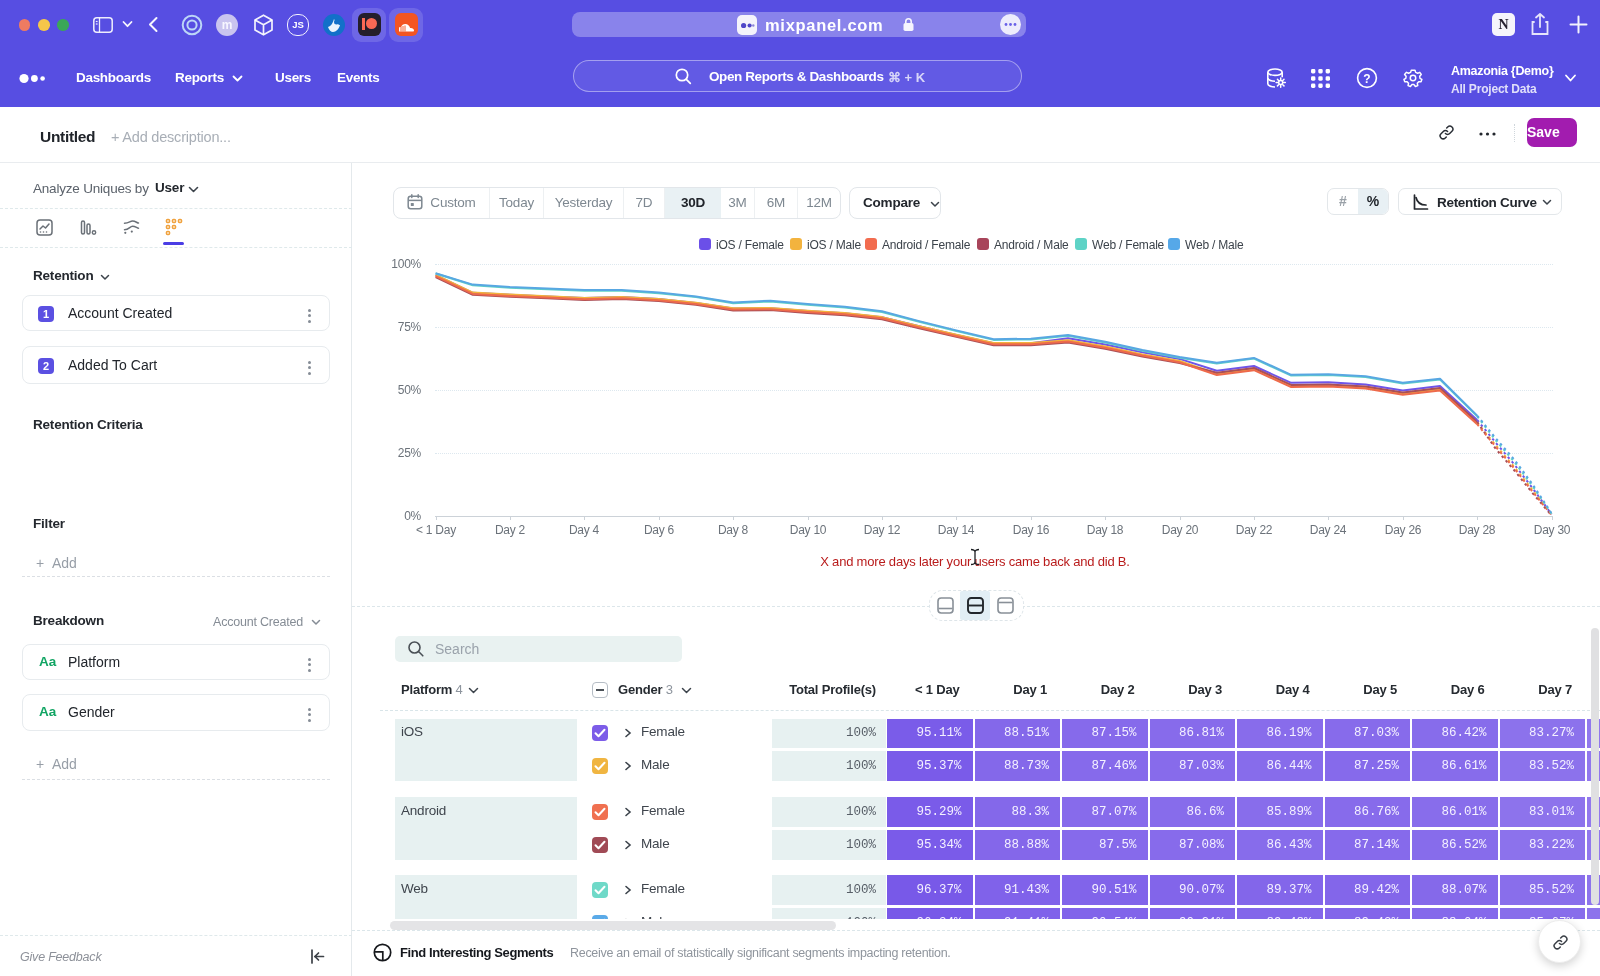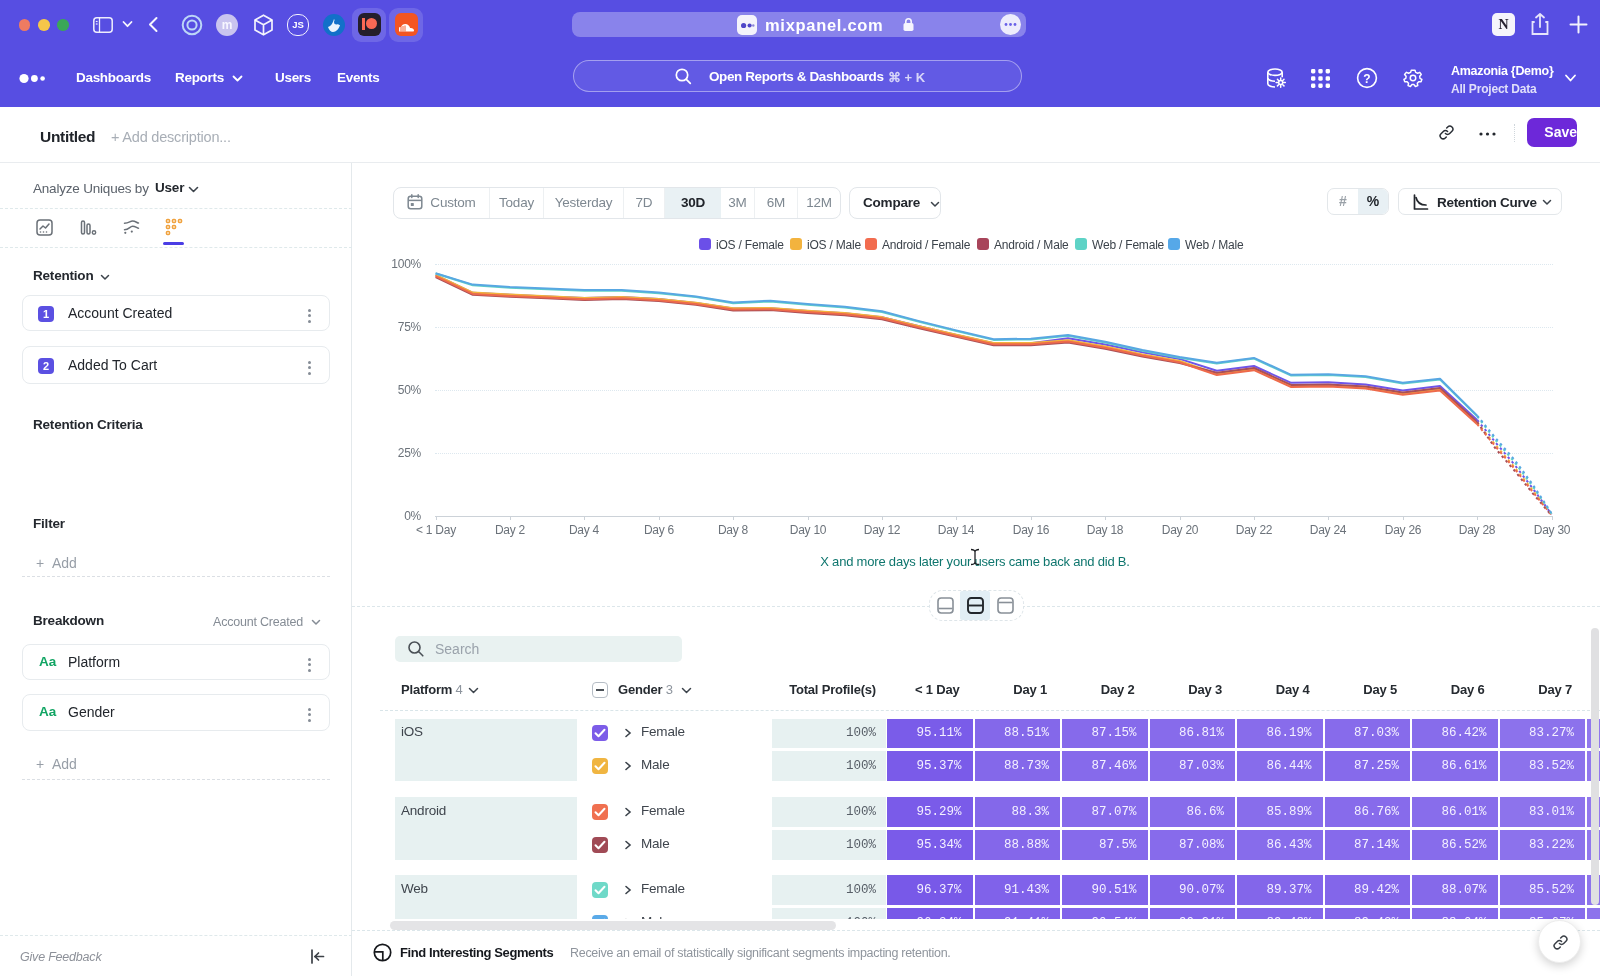--- a/index.html
+++ b/index.html
@@ -16,21 +16,21 @@
 
 .navlink { position:absolute; top:70px; color:#fff; font-size:13.5px; letter-spacing:-.3px; font-weight:700; }
 #mpsearch { position:absolute; left:573px; top:60px; width:449px; height:32px; border-radius:16px;
   border:1px solid rgba(255,255,255,.42); background:rgba(255,255,255,.07); }
 #acct1 { position:absolute; left:1451px; top:64px; color:#fff; font-weight:700; font-size:12.5px; letter-spacing:-.3px; }
 #acct2 { position:absolute; left:1451px; top:82px; color:rgba(255,255,255,.82); font-weight:700; font-size:12px; letter-spacing:-.2px; }
 
 #titlebar { position:absolute; left:0; top:107px; width:1600px; height:56px; background:#fff;
   border-bottom:1px solid #e9ecef; }
 #savebtn { position:absolute; left:1527px; top:11px; width:50px; height:29px; border-radius:7px;
-  background:#6d28d9; color:#fff; font-size:14px; font-weight:600; text-align:right; line-height:29px; }
+  background:#a21caf; color:#fff; font-size:14px; font-weight:600; text-align:left; line-height:29px; }
 
 #sidebar { position:absolute; left:0; top:163px; width:352px; height:813px; background:#fff;
   border-right:1px solid #e4e9ec; }
 .shead { position:absolute; left:33px; font-size:13.5px; letter-spacing:-.2px; font-weight:700; color:#24282e; }
 .card { position:absolute; left:22px; width:308px; border:1px solid #e7ebee; border-radius:8px; background:#fff; }
 .badge { position:absolute; left:15px; top:10px; width:16px; height:16px; border-radius:4px; background:#5b50e2;
   color:#fff; font-size:11px; font-weight:700; text-align:center; line-height:16px; }
 .clabel { position:absolute; left:45px; font-size:14px; color:#22262c; }
 .vdots { position:absolute; right:18px; color:#818892; font-size:13px; letter-spacing:0; line-height:5px; }
 .vdots span { display:block; width:3px; height:3px; border-radius:50%; background:#858c96; margin:2.2px 0; }
@@ -42,21 +42,21 @@
 .seg { float:left; height:30px; line-height:30px; text-align:center; font-size:13.5px; letter-spacing:-.2px; color:#7e8891;
   border-right:1px solid #edf0f2; }
 .seg.last { border-right:none; }
 .seg.sel { background:#e9f1f4; color:#20242a; font-weight:600; border-right:none; }
 .legsw { position:absolute; top:238px; width:12px; height:12px; border-radius:3px; }
 .leglab { position:absolute; top:238px; font-size:12px; letter-spacing:-.2px; color:#3c434b; }
 .grid { position:absolute; left:435px; width:1118px; border-top:1px dotted #dde8ef; }
 #axis0 { position:absolute; left:435px; top:516.4px; width:1118px; border-top:1px solid #ccd2d8; }
 .yl { position:absolute; width:44px; left:377px; text-align:right; font-size:12px; letter-spacing:-.25px; color:#6b727a; }
 .xl { position:absolute; top:523px; width:80px; text-align:center; font-size:12px; letter-spacing:-.25px; color:#6b727a; }
-#caption { position:absolute; left:575px; top:554px; width:800px; text-align:center; font-size:13px; letter-spacing:-.2px; color:#0f766e; }
+#caption { position:absolute; left:575px; top:554px; width:800px; text-align:center; font-size:13px; letter-spacing:-.2px; color:#b91c1c; }
 
 #ltg { position:absolute; left:929px; top:590px; width:95px; height:31px; border:1px dashed #dee5e9;
   border-radius:14px; background:#fff; }
 .lt { float:left; width:30px; height:29px; padding-top:6px; text-align:center; }
 .lt.mid { background:#e2eef5; border-radius:2px; }
 .secdiv { position:absolute; left:352px; top:606px; width:1248px; border-top:1px dashed #dce6ea; }
 
 .hatch { position:absolute; background:#e7f1f1; }
 #searchbox { position:absolute; left:395px; top:636px; width:287px; height:26px; border-radius:5px; background:#e9f2f1; }
 .th { position:absolute; top:682px; font-size:13px; letter-spacing:-.2px; font-weight:700; color:#262b31; }

